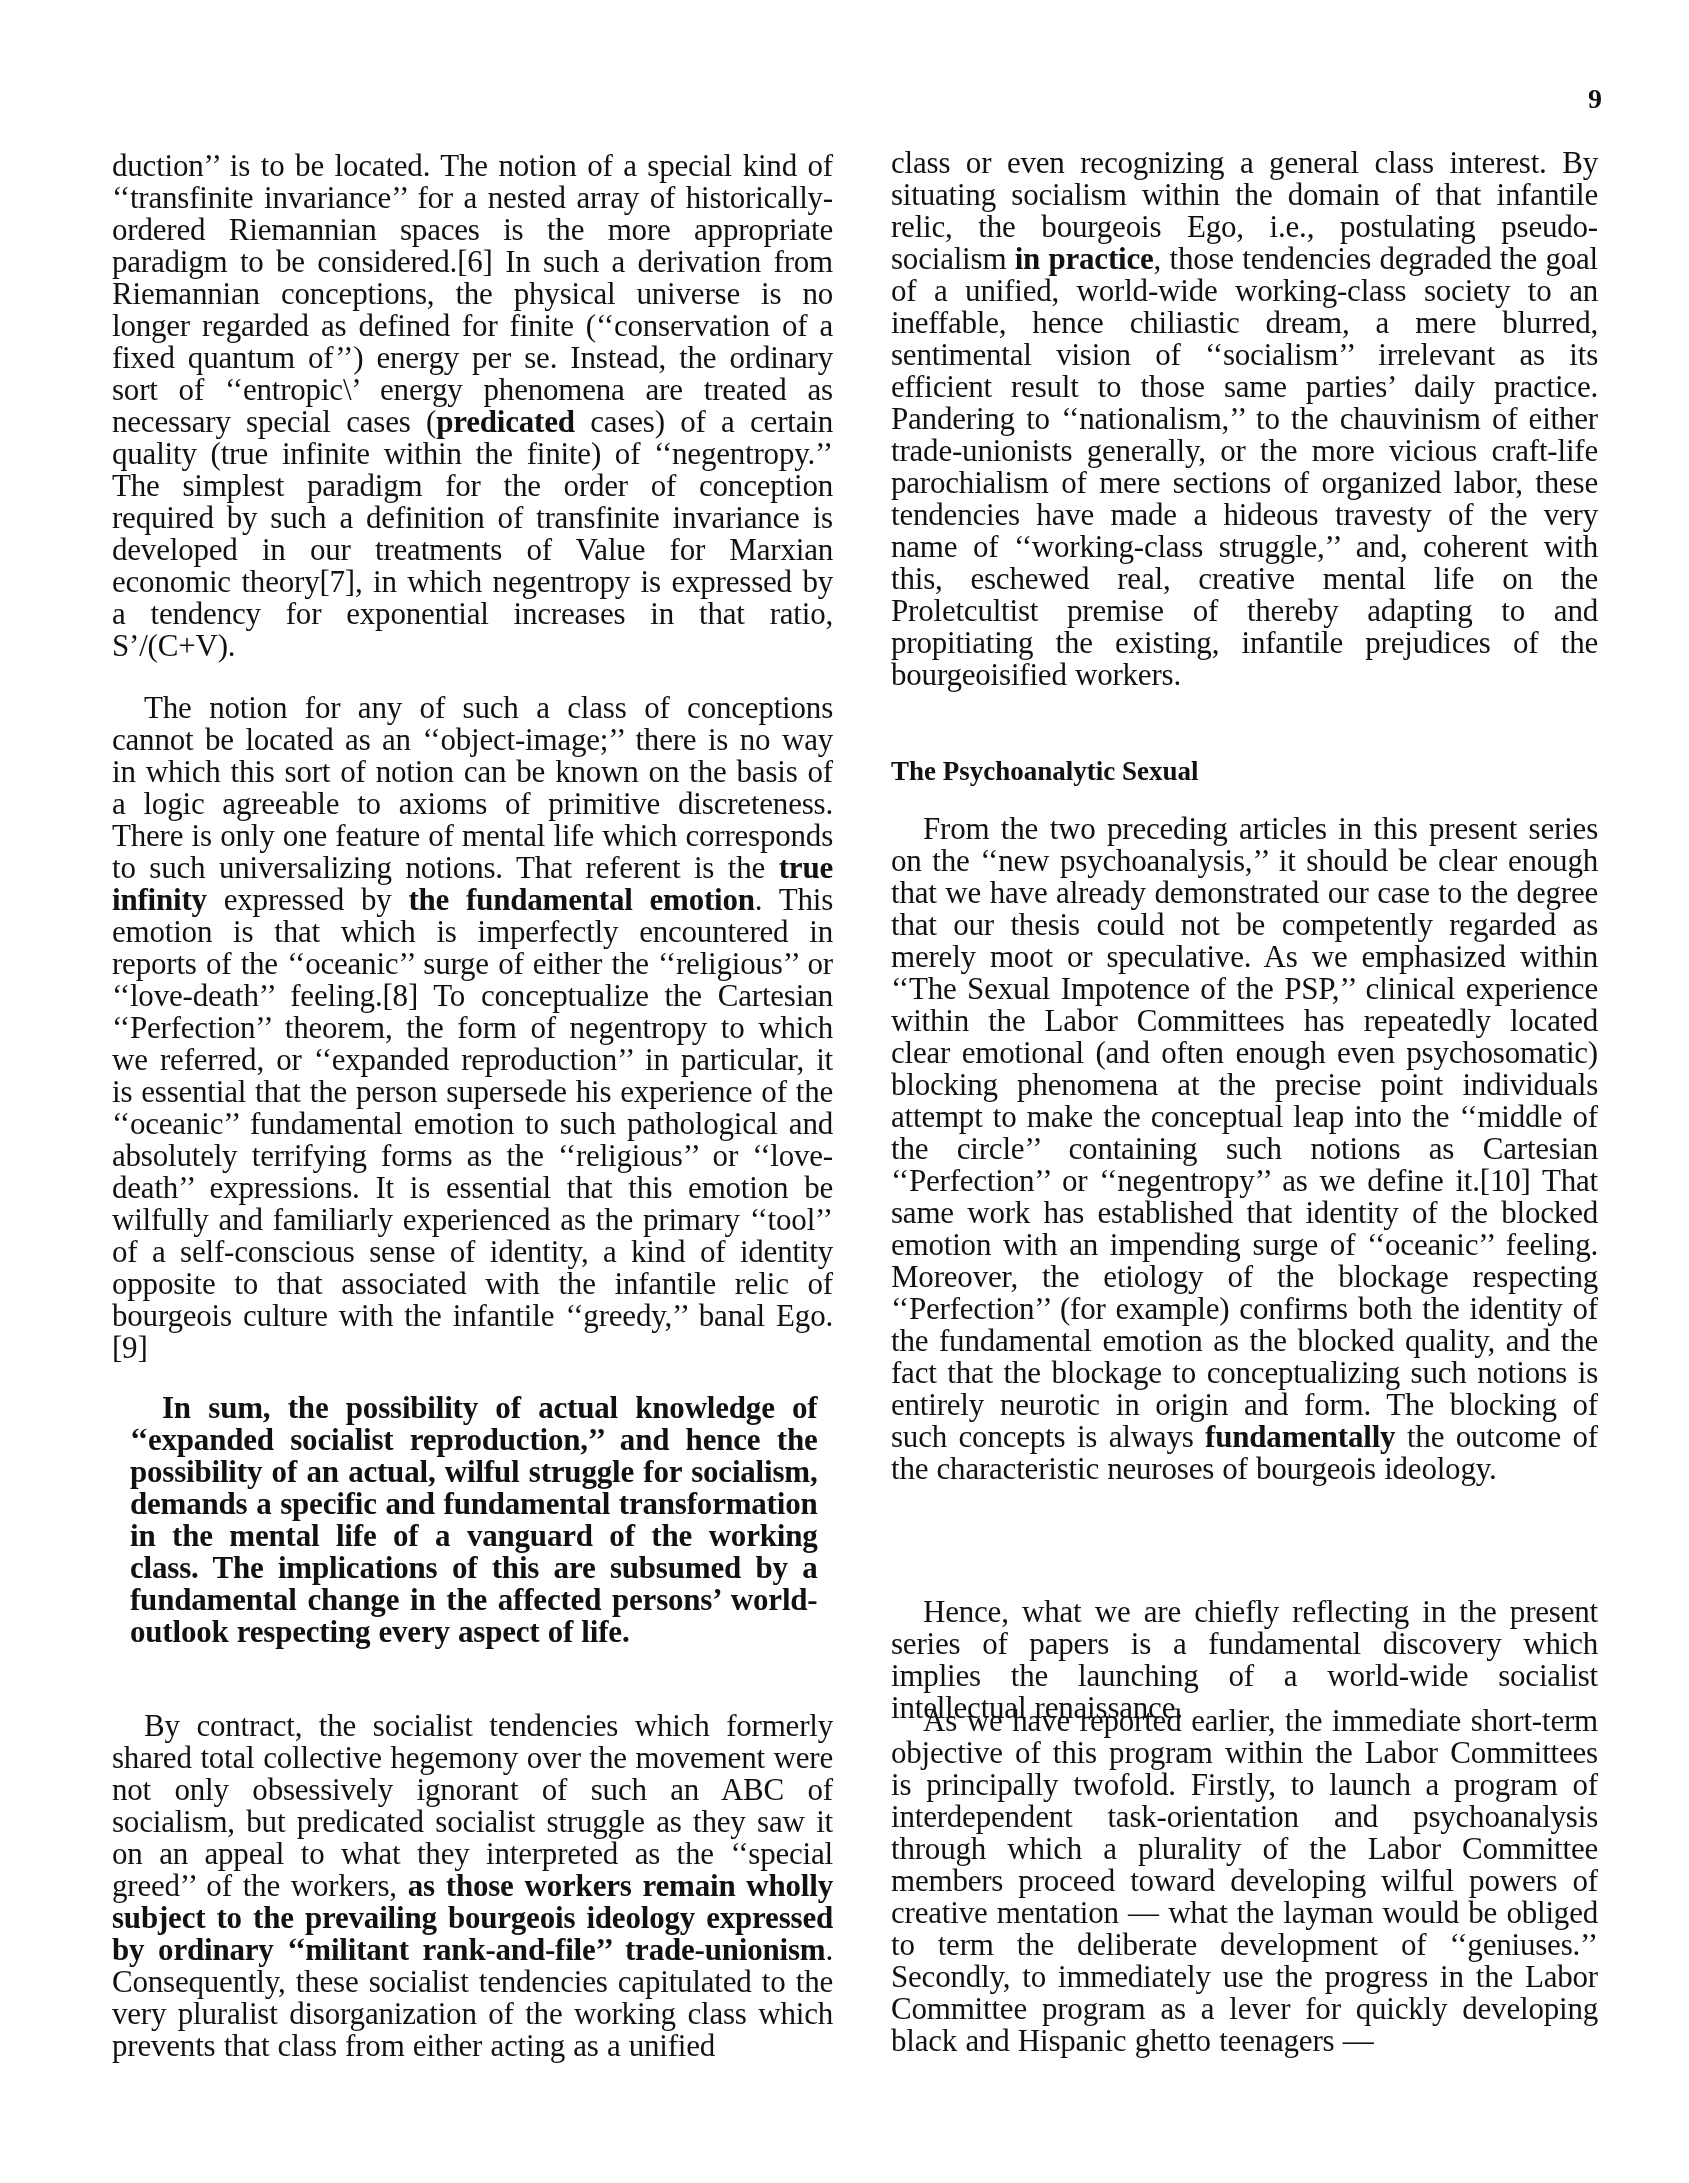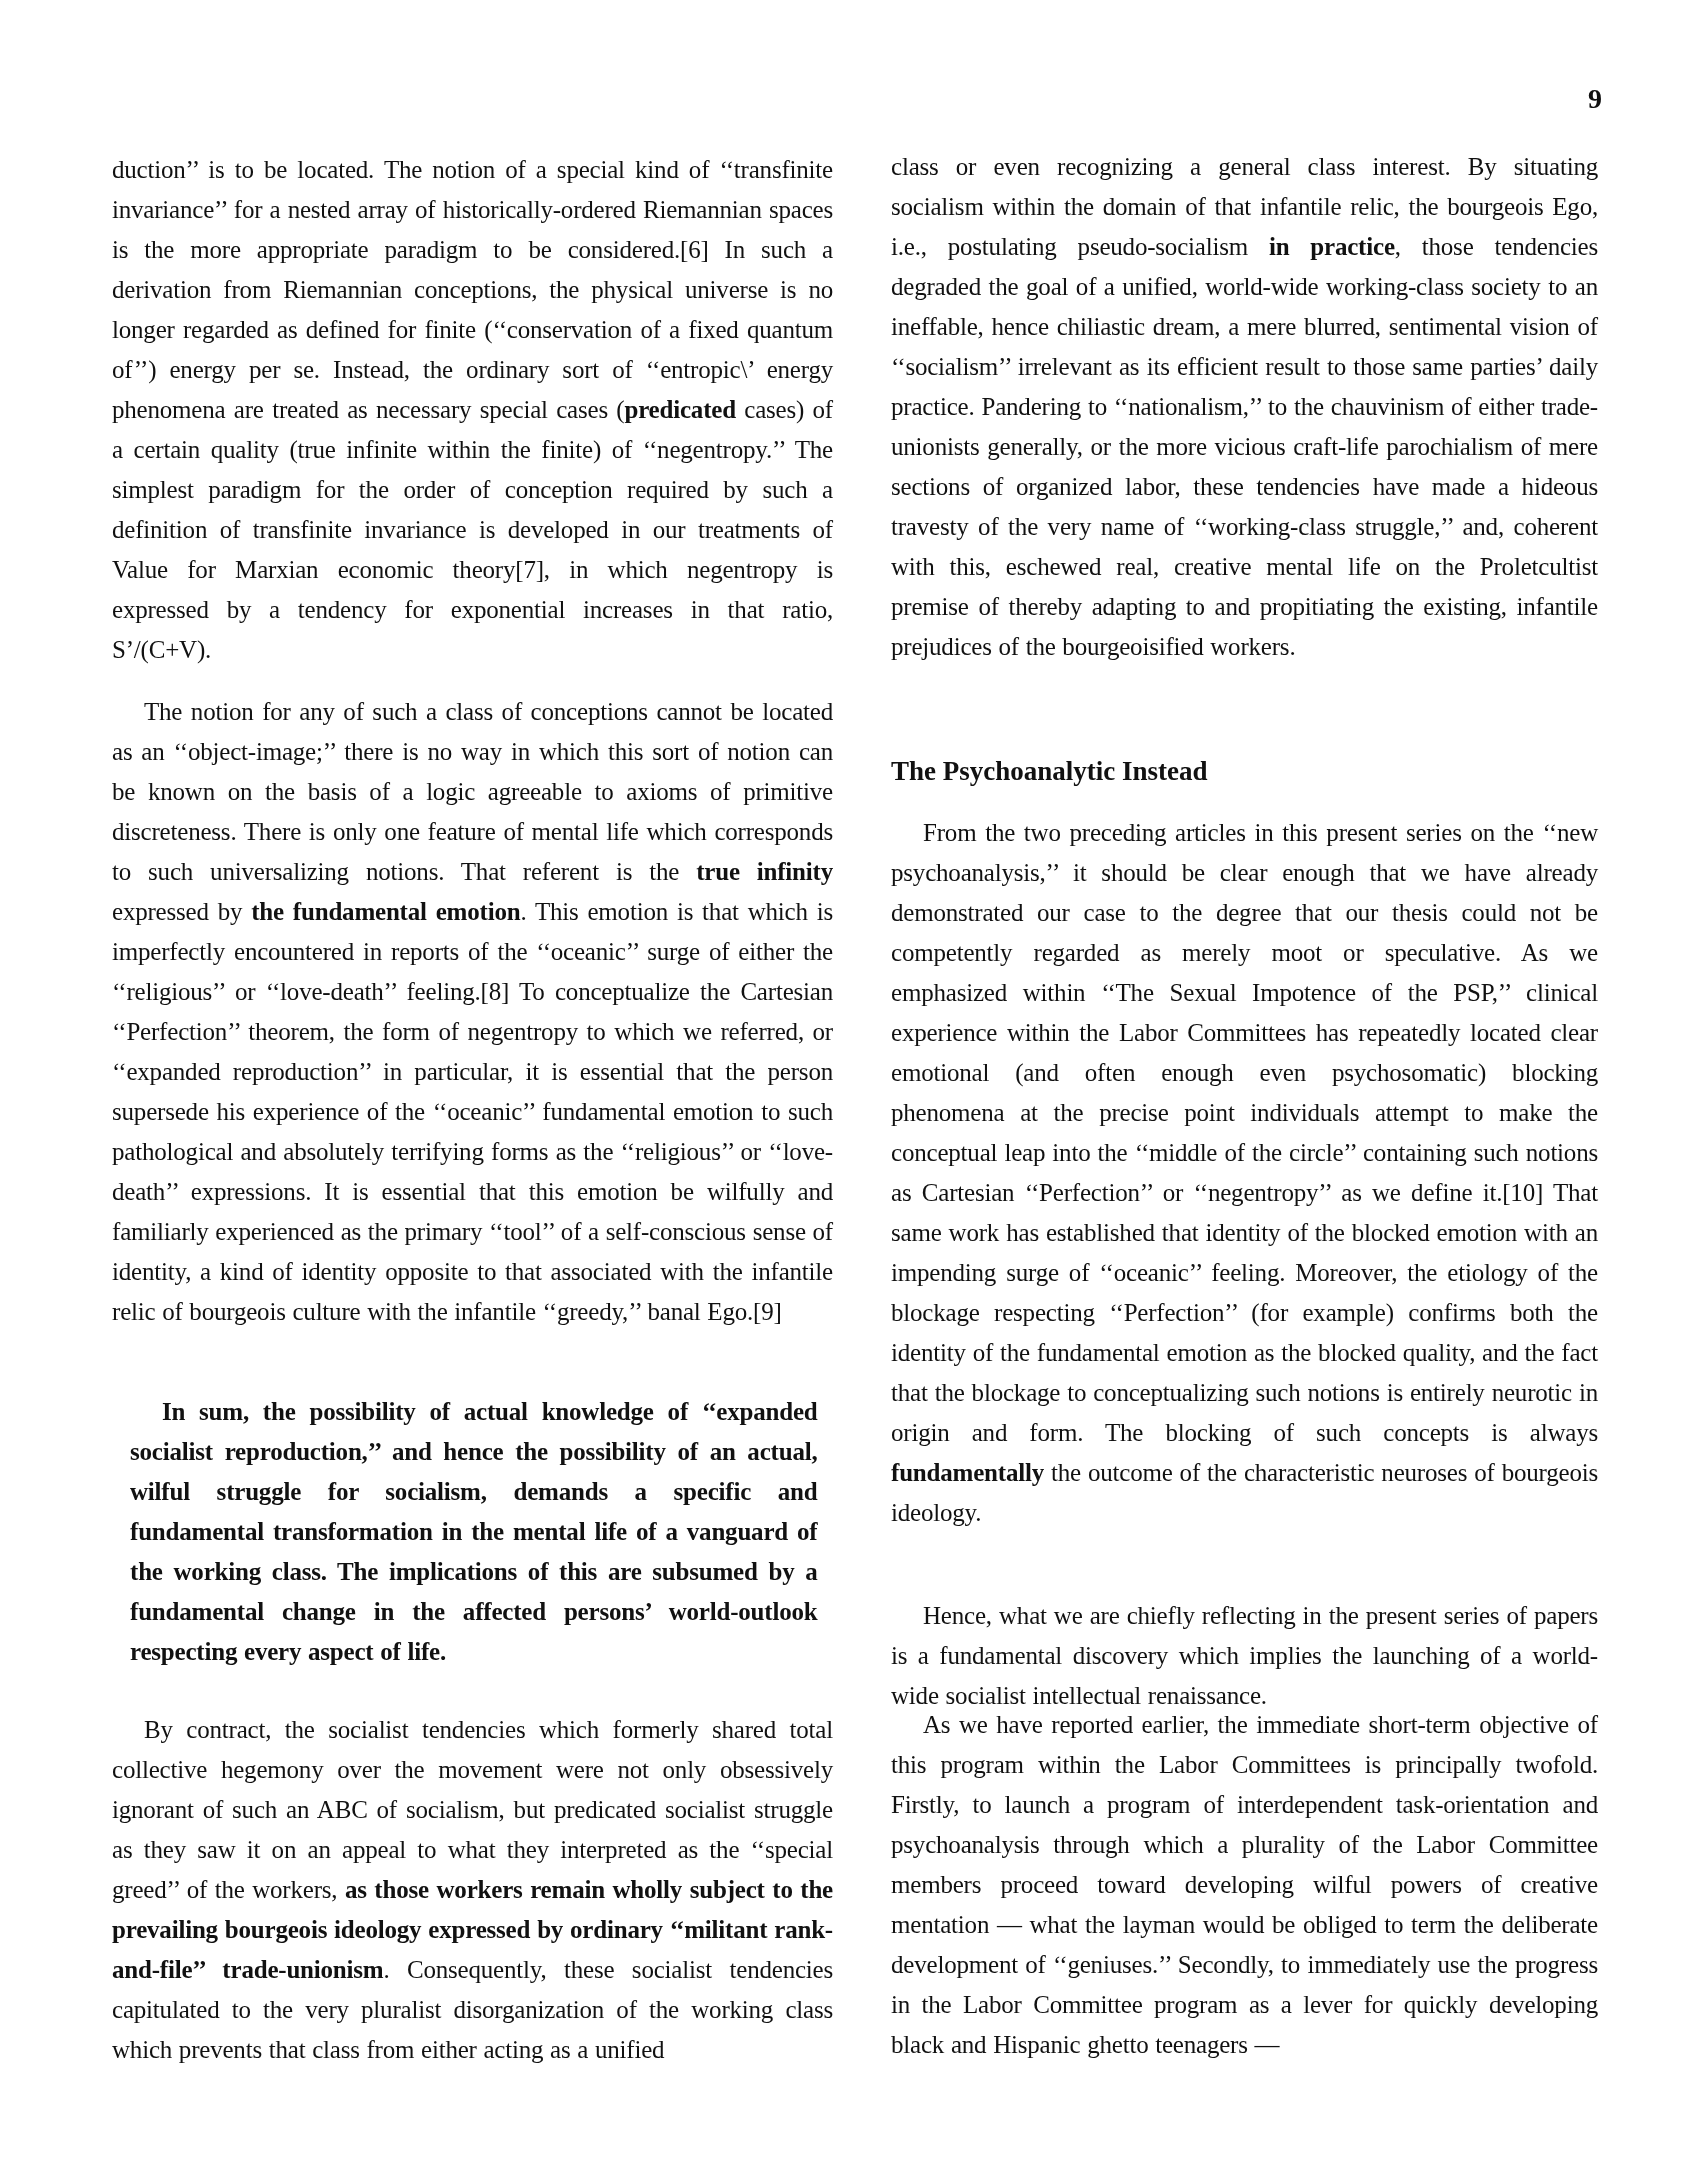--- a/index.html
+++ b/index.html
@@ -10,21 +10,21 @@
   }
   .page-number {
     position: absolute; left: 1567px; top: 83px; width: 35px; text-align: right;
     font-size: 28px; font-weight: bold;
   }
   .col { position: absolute; }
   .col-left { left: 112px; width: 721px; }
   .col-right { left: 891px; width: 707px; }
   .block {
     position: absolute; left: 0; right: 0;
-    font-size: 25px; line-height: 40px;
+    font-size: 31px; line-height: 32px;
     text-align: justify; text-align-last: left;
     hyphens: manual; letter-spacing: -0.2px; word-spacing: 0.7px;
   }
   .indent { text-indent: 32px; }
   .quote {
     left: 18px; right: 15.5px; font-weight: bold;
   }
   .heading {
     position: absolute; left: 0; font-size: 27px; font-weight: bold;
     line-height: 32px;
@@ -43,21 +43,21 @@
   <p class="block indent" style="top:692px; margin:0;"><span>The notion for any of such a class of conceptions cannot be located as an ‘‘object-image;’’ there is no way in which this sort of notion can be known on the basis of a logic agreeable to axioms of primitive discreteness. There is only one feature of mental life which corresponds to such universalizing notions. That referent is the </span><b>true </b><b class="ul">infinity</b><span> expressed by </span><b>the fundamental emotion</b><span>. This emotion is that which is imperfectly encountered in reports of the ‘‘oceanic’’ surge of either the ‘‘religious’’ or ‘‘love-death’’ feeling.[8] To conceptualize the Cartesian ‘‘Perfection’’ theorem, the form of negentropy to which we referred, or ‘‘expanded reproduction’’ in particular, it is essential that the person supersede his experience of the ‘‘oceanic’’ fundamental emotion to such pathological and absolutely terrifying forms as the ‘‘religious’’ or ‘‘love-death’’ expressions. It is essential that this emotion be wilfully and familiarly experienced as the primary ‘‘tool’’ of a self-conscious sense of identity, a kind of identity opposite to that associated with the infantile relic of bourgeois culture with the infantile ‘‘greedy,’’ banal Ego.[9]</span></p>
 
   <p class="block quote indent" style="top:1392px; margin:0;">In sum, the possibility of actual knowledge of ‘‘expanded socialist reproduction,’’ and hence the possibility of an actual, wilful struggle for socialism, demands a specific and fundamental transformation in the mental life of a vanguard of the working class. The implications of this are subsumed by a fundamental change in the affected persons’ world-outlook respecting every aspect of life.</p>
 
   <p class="block indent" style="top:1710px; margin:0;"><span>By contract, the socialist tendencies which formerly shared total collective hegemony over the movement were not only obsessively ignorant of such an ABC of socialism, but predicated socialist struggle as they saw it on an appeal to what they interpreted as the ‘‘special greed’’ of the workers, </span><b>as those workers remain wholly subject to the prevailing bourgeois ideology expressed by ordinary ‘‘militant rank-and-file’’ trade-unionism</b><span>. Consequently, these socialist tendencies capitulated to the very pluralist disorganization of the working class which prevents that class from either acting as a unified</span></p>
 </div>
 
 <div class="col col-right">
   <p class="block" style="top:147px; margin:0;"><span>class or even recognizing a general class interest. By situating socialism within the domain of that infantile relic, the bourgeois Ego, i.e., postulating pseudo-socialism </span><b>in practice</b><span>, those tendencies degraded the goal of a unified, world-wide working-class society to an ineffable, hence chiliastic dream, a mere blurred, sentimental vision of ‘‘socialism’’ irrelevant as its efficient result to those same parties’ daily practice. Pandering to ‘‘nationalism,’’ to the chauvinism of either trade-unionists generally, or the more vicious craft-life parochialism of mere sections of organized labor, these tendencies have made a hideous travesty of the very name of ‘‘working-class struggle,’’ and, coherent with this, eschewed real, creative mental life on the Proletcultist premise of thereby adapting to and propitiating the existing, infantile prejudices of the bourgeoisified workers.</span></p>
 
-  <h2 class="heading" style="top:755px; margin:0;">The Psychoanalytic Instead</h2>
+  <h2 class="heading" style="top:755px; margin:0;">The Psychoanalytic Sexual</h2>
 
   <p class="block indent" style="top:813px; margin:0;"><span>From the two preceding articles in this present series on the ‘‘new psychoanalysis,’’ it should be clear enough that we have already demonstrated our case to the degree that our thesis could not be competently regarded as merely moot or speculative. As we emphasized within ‘‘The Sexual Impotence of the PSP,’’ clinical experience within the Labor Committees has repeatedly located clear emotional (and often enough even psychosomatic) blocking phenomena at the precise point individuals attempt to make the conceptual leap into the ‘‘middle of the circle’’ containing such notions as Cartesian ‘‘Perfection’’ or ‘‘negentropy’’ as we define it.[10] That same work has established that identity of the blocked emotion with an impending surge of ‘‘oceanic’’ feeling. Moreover, the etiology of the blockage respecting ‘‘Perfection’’ (for example) confirms both the identity of the fundamental emotion as the blocked quality, and the fact that the blockage to conceptualizing such notions is entirely neurotic in origin and form. The blocking of such concepts is always </span><b>fundamentally</b><span> the outcome of the characteristic neuroses of bourgeois ideology.</span></p>
 
   <p class="block indent" style="top:1596px; margin:0;">Hence, what we are chiefly reflecting in the present series of papers is a fundamental discovery which implies the launching of a world-wide socialist intellectual renaissance.</p>
 
   <p class="block indent" style="top:1705px; margin:0;">As we have reported earlier, the immediate short-term objective of this program within the Labor Committees is principally twofold. Firstly, to launch a program of interdependent task-orientation and psychoanalysis through which a plurality of the Labor Committee members proceed toward developing wilful powers of creative mentation — what the layman would be obliged to term the deliberate development of ‘‘geniuses.’’ Secondly, to immediately use the progress in the Labor Committee program as a lever for quickly developing black and Hispanic ghetto teenagers —</p>
 </div>
 
 
 </body></html>

